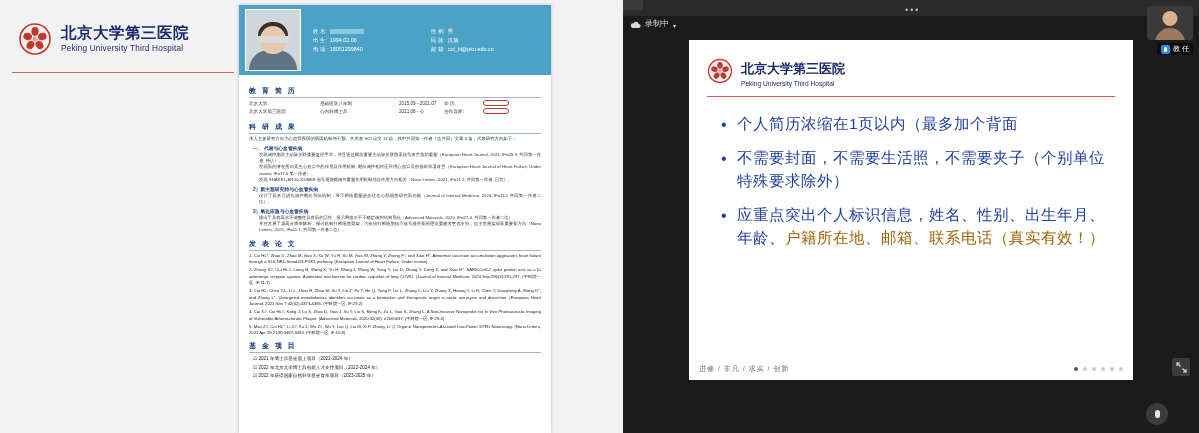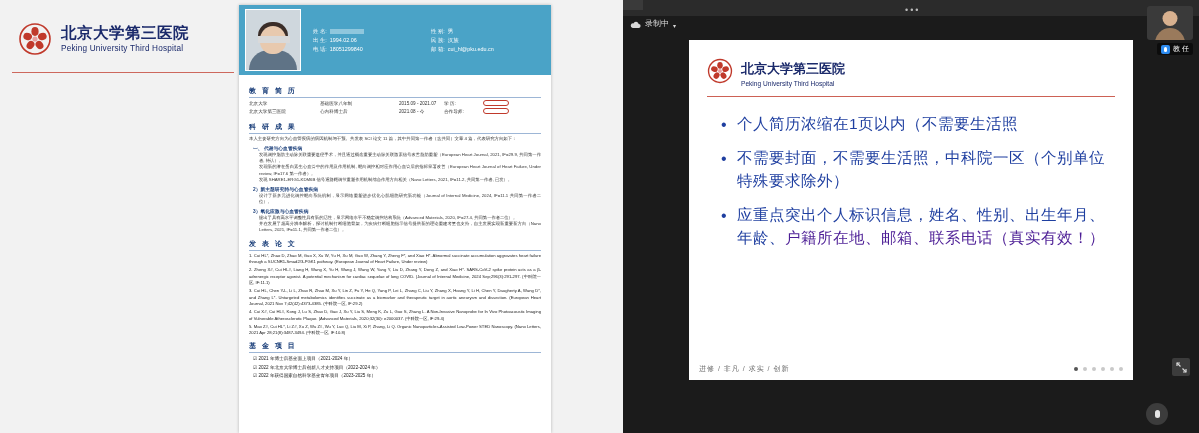--- a/index.html
+++ b/index.html
@@ -123,21 +123,21 @@
   .slide-en { font-size: 6.6px; color: #1b2a6b; margin-top: 2px; }
   .slide-rule { height: 1px; background: #c0392b; margin: 8px 0 16px 0; opacity: .8; }
   .slide-list { list-style: none; margin: 0; padding: 0 6px 0 14px; }
   .slide-list li {
     position: relative; color: #1f3fa0; font-size: 15.5px; line-height: 1.45;
     margin-bottom: 12px; padding-left: 16px; letter-spacing: .5px;
   }
   .slide-list li::before {
     content: "•"; position: absolute; left: 0; top: 0; font-size: 16px; color: #1f3fa0;
   }
-  .slide-list li .red { color: #4c1d95; }
+  .slide-list li .red { color: #a16207; }
 
   .stage-footer {
     position: absolute; left: 66px; top: 358px; width: 444px; height: 22px;
     display: flex; align-items: center; justify-content: space-between;
     padding: 0 10px; background: #ffffff;
   }
   .footer-text { font-size: 7px; color: #6d6d6d; letter-spacing: 1px; }
   .pager { display: flex; align-items: center; gap: 5px; }
   .pg-dot { width: 4px; height: 4px; border-radius: 50%; background: #c9c9c9; }
   .pg-dot.active { background: #555; }
@@ -331,24 +331,24 @@
             </svg>
           </span>
           <span>
             <div class="slide-cn">北京大学第三医院</div>
             <div class="slide-en">Peking University Third Hospital</div>
           </span>
         </div>
         <div class="slide-rule"></div>
         <ul class="slide-list">
           <li>
-            <span>个人简历浓缩在1页以内（不需要生活照</span>
+            <span>个人简历浓缩在1页以内（最多加个背面</span>
           </li>
           <li>
-            <span>不需要封面，不需要生活照，中科院一区（个别单位特殊要求除外）</span>
+            <span>不需要封面，不需要生活照，不需要夹子（个别单位特殊要求除外）</span>
           </li>
           <li>
             <span>应重点突出个人标识信息，姓名、性别、出生年月、年龄、</span><span class="red">户籍所在地、邮箱、联系电话（真实有效！）</span>
           </li>
         </ul>
       </div>
     </div>
 
     <div class="stage-footer">
       <span class="footer-text">进修 / 非凡 / 求实 / 创新</span>

